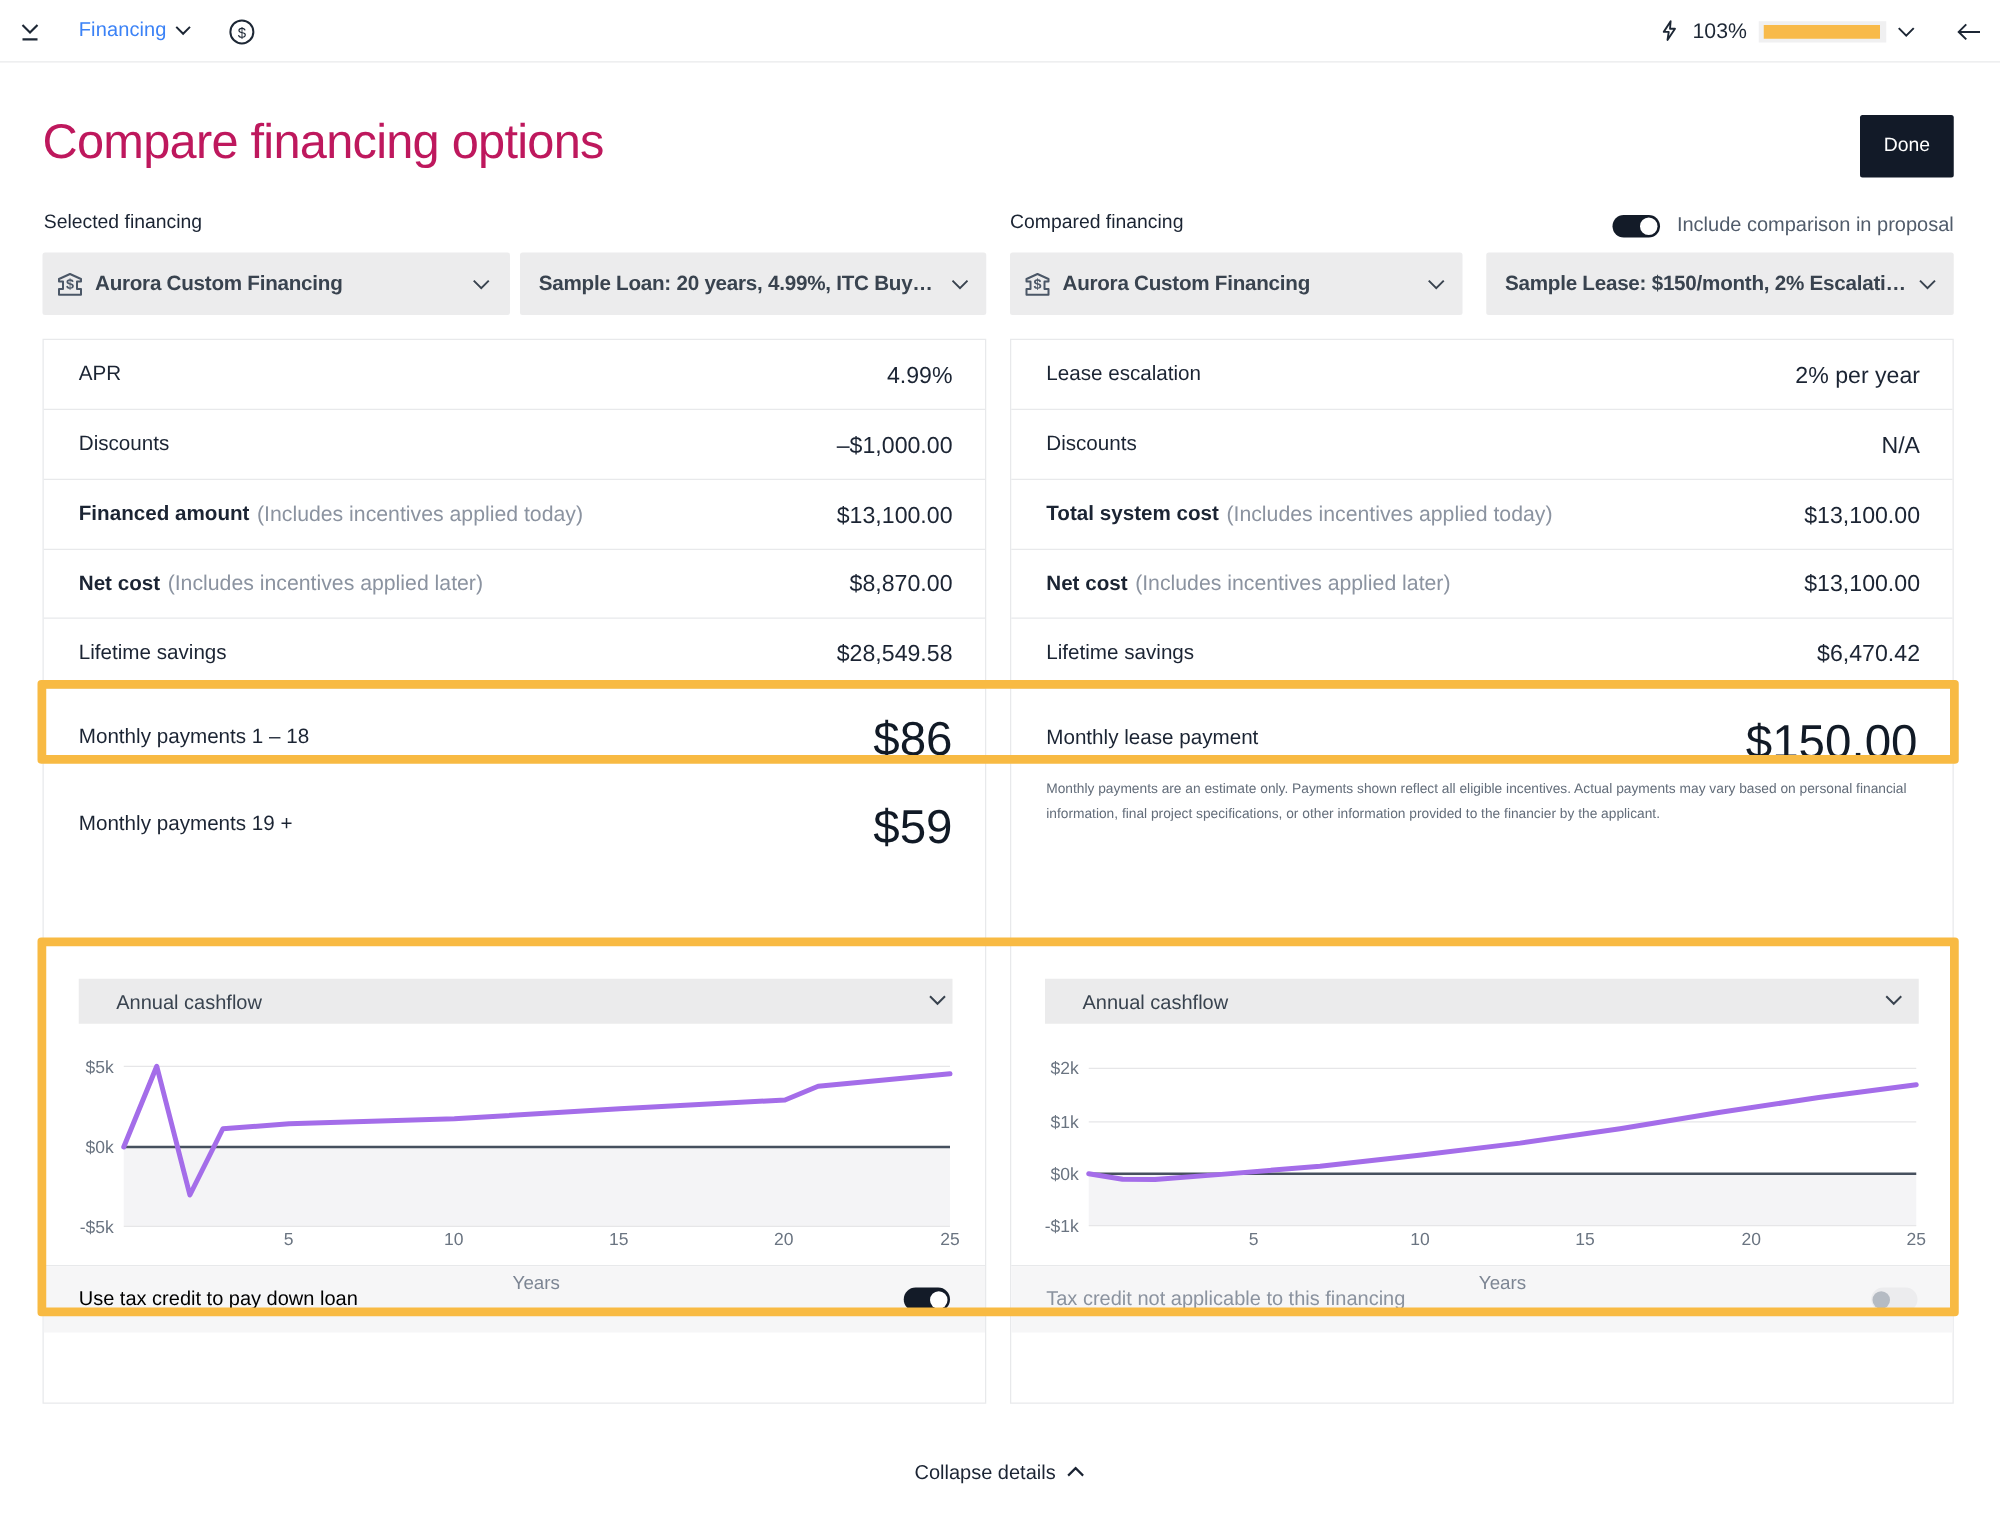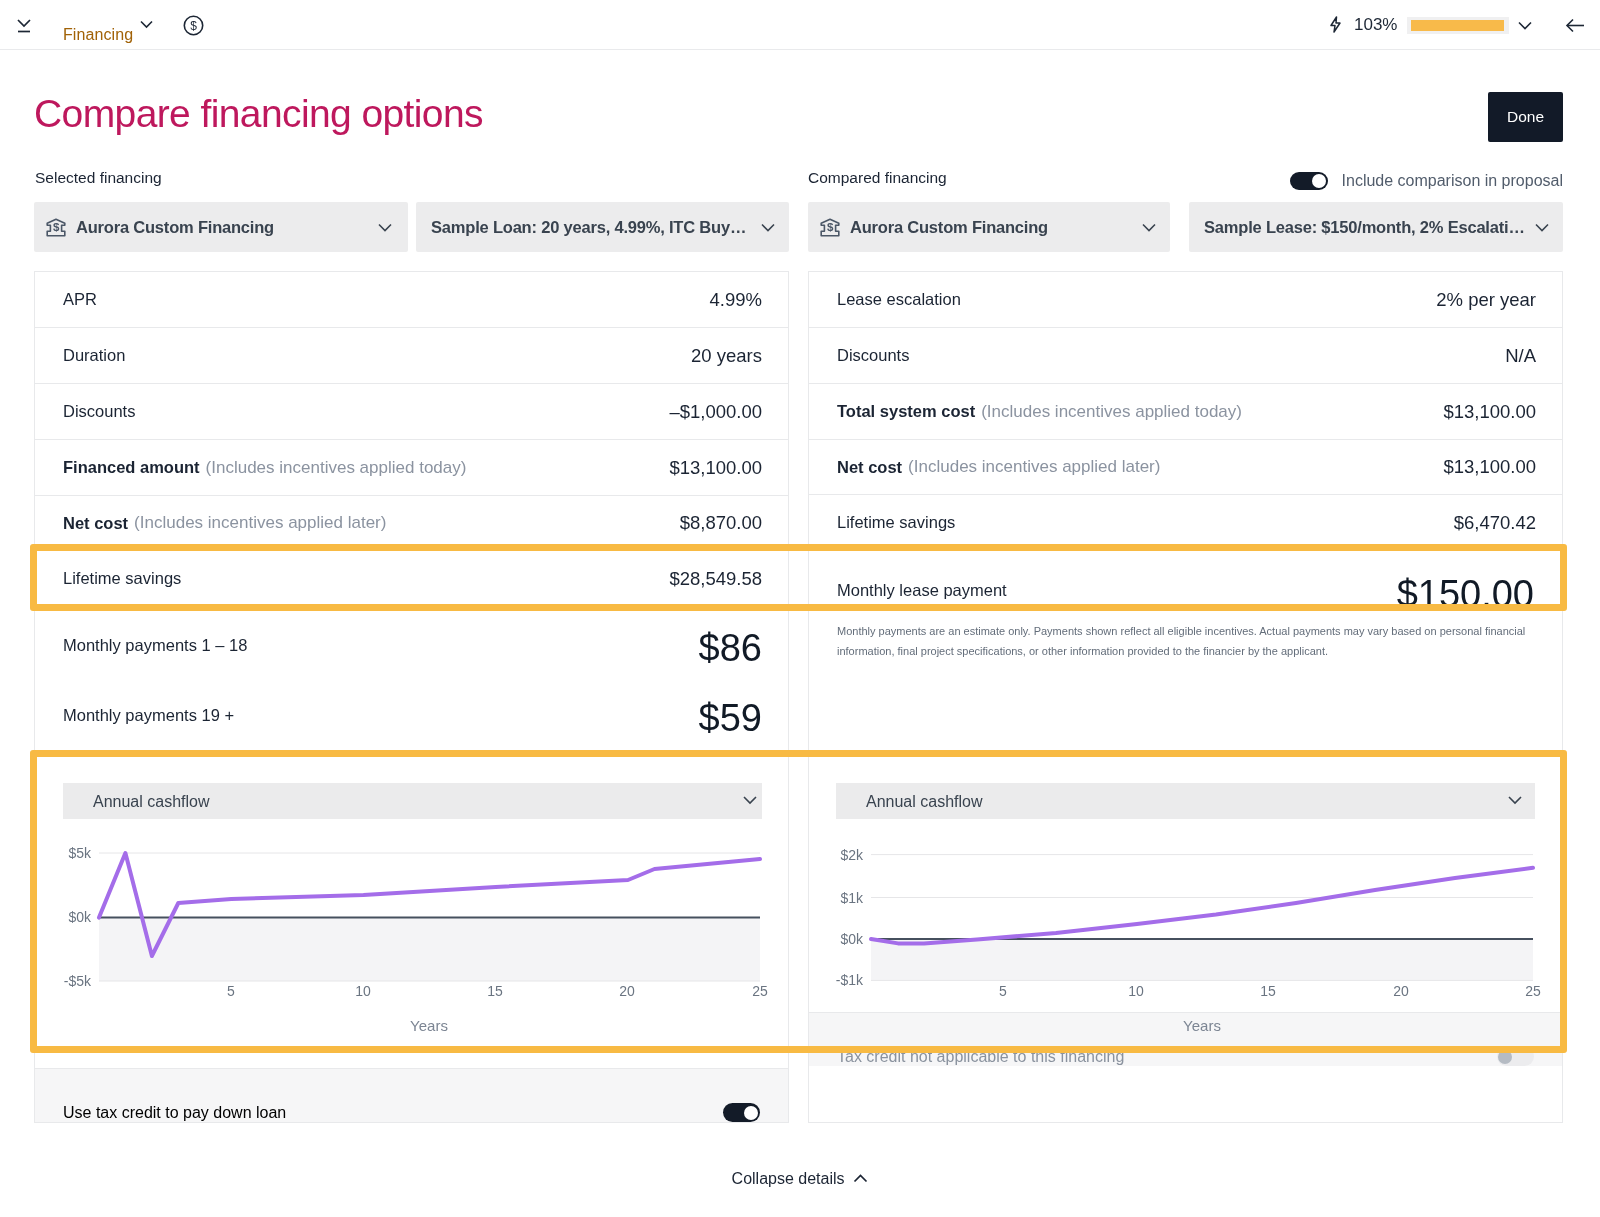--- a/index.html
+++ b/index.html
@@ -1,20 +1,20 @@
 <!DOCTYPE html>
 <html><head>
 <meta charset="utf-8">
 <style>
 * { margin:0; padding:0; box-sizing:border-box; }
 html,body { width:1600px; height:1217px; background:#ffffff; font-family:"Liberation Sans", sans-serif; position:relative; overflow:hidden; }
 .abs { position:absolute; }
 
 #topbar { position:absolute; left:0; top:0; width:1600px; height:50px; border-bottom:1px solid #e9eaec; background:#fff; }
-#fin-label { position:absolute; left:63px; top:16px; font-size:16px; font-weight:500; color:#a16207; letter-spacing:0.1px;margin-top:10px; }
+#fin-label { position:absolute; left:63px; top:16px; font-size:16px; font-weight:500; color:#3b82f6; letter-spacing:0.1px; }
 #pct { position:absolute; left:1354px; top:15px; font-size:17px; color:#1d2735; }
 #track { position:absolute; left:1407px; top:17px; width:102px; height:17px; background:#f0f0f1; }
 #trackfill { position:absolute; left:4px; top:3px; width:93px; height:11px; background:#f8ba4a; }
 
 #h1 { position:absolute; left:34px; top:92px; font-size:39px; letter-spacing:-0.6px; color:#be185d; font-weight:400; }
 #done { position:absolute; left:1488px; top:92px; width:75px; height:50px; background:#121a28; color:#fff; border-radius:2px; font-size:15.5px; font-weight:500; display:flex; align-items:center; justify-content:center; }
 
 .seclabel { position:absolute; top:169px; font-size:15.5px; font-weight:500; color:#1b2433; }
 #inc-toggle { position:absolute; left:1290px; top:172px; width:38px; height:18px; border-radius:9px; background:#131b28; }
 #inc-toggle .knob { position:absolute; right:2px; top:2px; width:14px; height:14px; border-radius:50%; background:#fff; }
@@ -26,21 +26,21 @@
 
 .tbl { position:absolute; top:271px; width:755px; height:852px; border:1px solid #e8e9eb; background:#fff; }
 #tblL { left:34px; }
 #tblR { left:808px; }
 .row { position:relative; height:56px; border-bottom:1px solid #e8e9eb; display:flex; align-items:center; padding:0 26px 0 28px; }
 .row .lbl { font-size:16.5px; color:#1b2433; }
 .row .sub { font-size:17px; color:#8b93a0; margin-left:6px; }
 .row .val { margin-left:auto; font-size:18.5px; color:#1b2433; white-space:nowrap; }
 .monthlyblock { position:relative; height:138px; border-bottom:none; }
 .chartblock { position:relative; height:324px; border-bottom:1px solid #e8e9eb; }
-.togglerow { position:relative; height:53px; background:#f6f6f7; display:flex; align-items:flex-end; padding:0 28px; }
+.togglerow { position:relative; height:53px; background:#f6f6f7; display:flex; align-items:center; padding:0 28px; }
 .bigval { position:absolute; font-size:38px; color:#111a26; }
 .mlabel { position:absolute; left:28px; font-size:16.5px; color:#1b2433; }
 .disclaimer { position:absolute; left:28px; top:71px; width:720px; font-size:11px; line-height:19.5px; white-space:nowrap; color:#636d7a; }
 .toggle { width:37px; height:19px; border-radius:10px; background:#131b28; position:relative; margin-left:auto; flex:none; }
 .toggle .knob { position:absolute; right:2.5px; top:2.5px; width:14px; height:14px; border-radius:50%; background:#fff; }
 .toggle.off { background:#ececee; }
 .toggle.off .knob { left:1px; right:auto; top:2.5px; width:14px; height:14px; background:#b5bbc3; }
 
 .hl { position:absolute; border:7px solid #f8ba43; border-radius:3px; pointer-events:none; }
 #hl1 { left:30px; top:544px; width:1537px; height:67px; }
@@ -120,24 +120,20 @@
   <span class="txt" style="max-width:323px">Sample Lease: $150/month, 2% Escalation, 25 years</span>
   <svg class="chev" width="14" height="9" viewBox="0 0 14 9" fill="none" stroke="#39434f" stroke-width="1.6">
       <path d="M1 1.5 L7 7.5 L13 1.5"></path>
     </svg>
 </div>
 
 <div class="tbl" id="tblL">
   <div class="row">
       <span class="lbl">APR</span>
       <span class="val">4.99%</span>
-    </div>
-  <div class="row">
-      <span class="lbl">Duration</span>
-      <span class="val">20 years</span>
     </div>
   <div class="row">
       <span class="lbl">Discounts</span>
       <span class="val">–$1,000.00</span>
     </div>
   <div class="row">
       <span class="lbl b" style="font-weight:600">Financed amount</span>
       <span class="sub">(Includes incentives applied today)</span>
       <span class="val">$13,100.00</span>
     </div>

